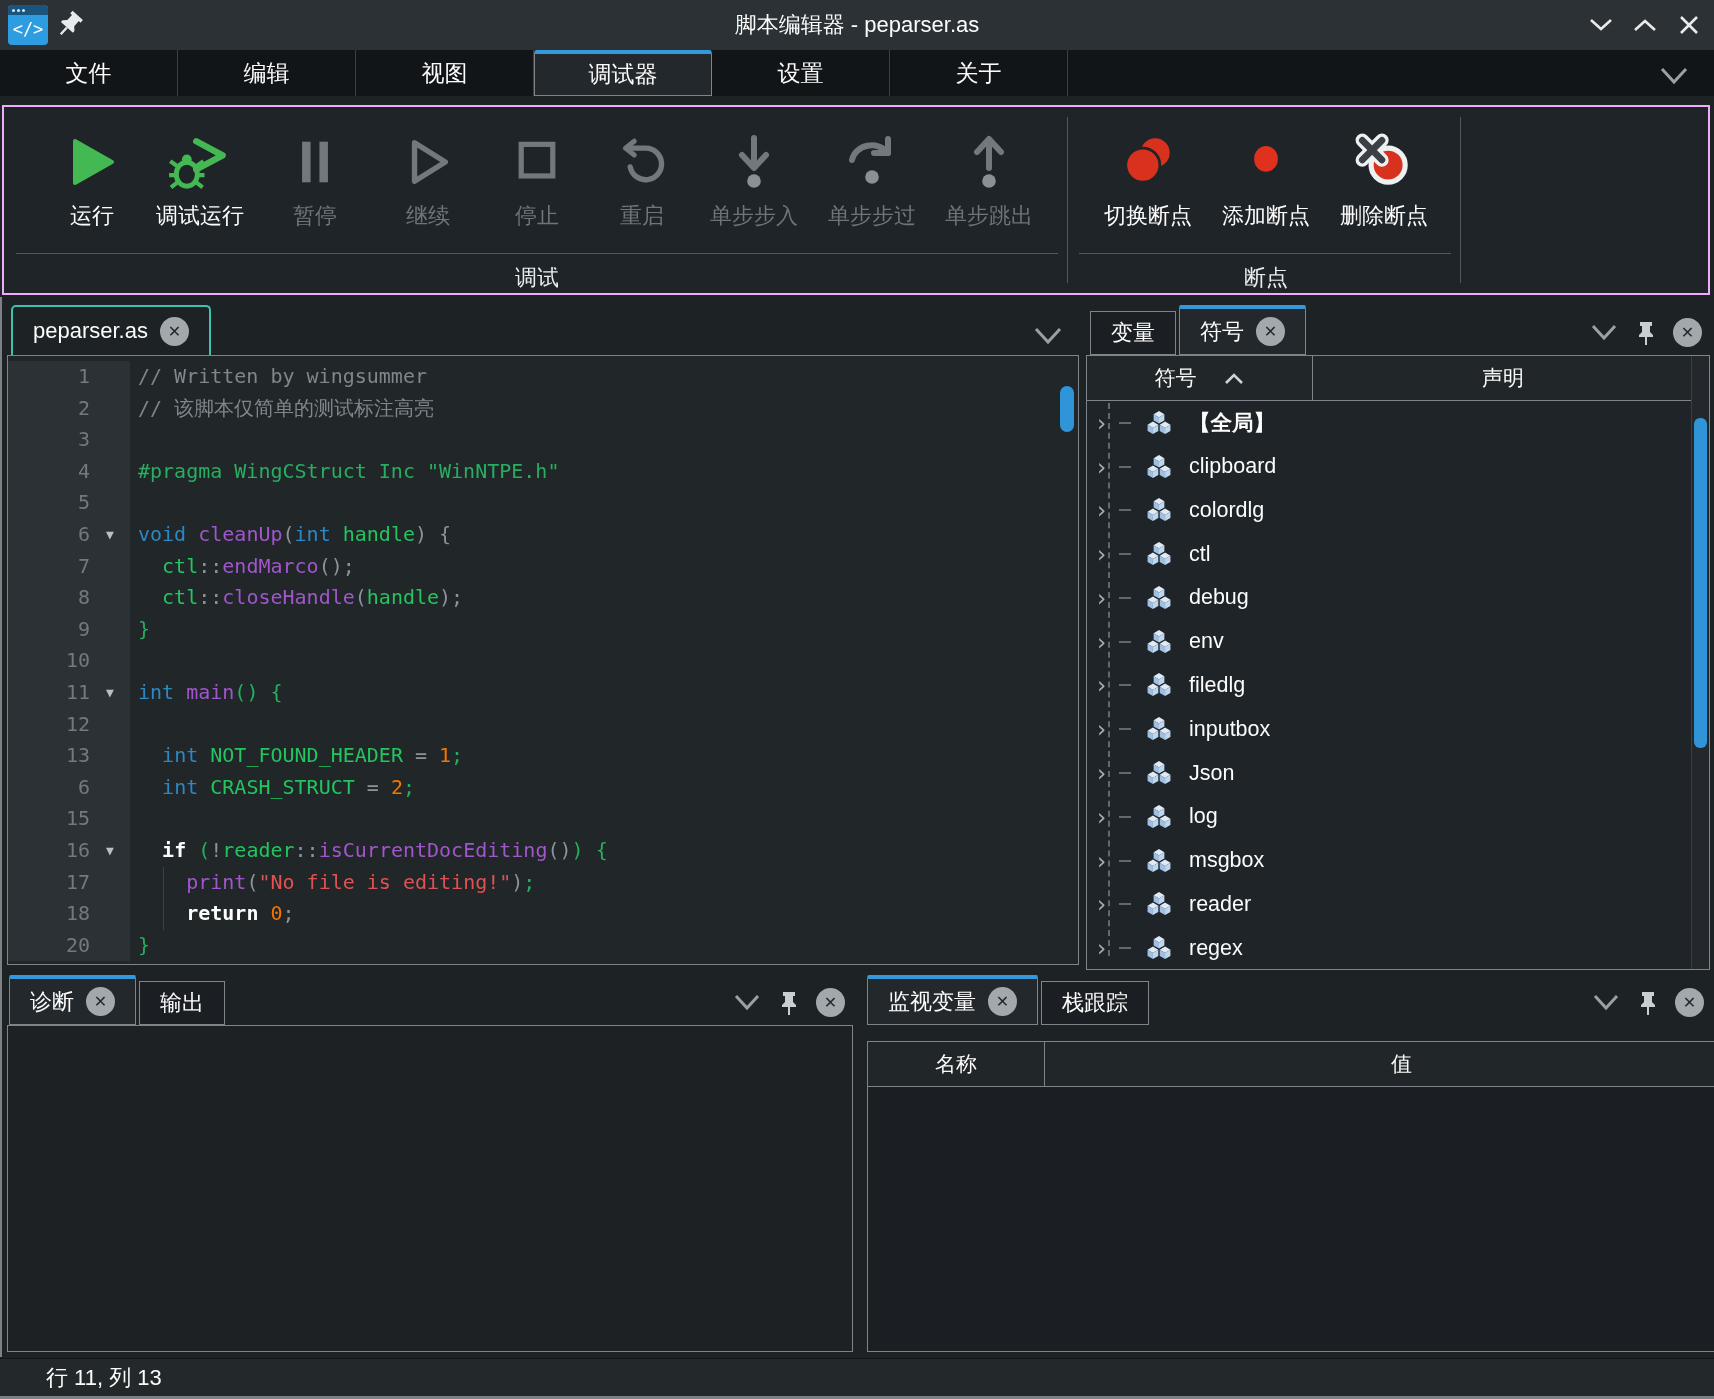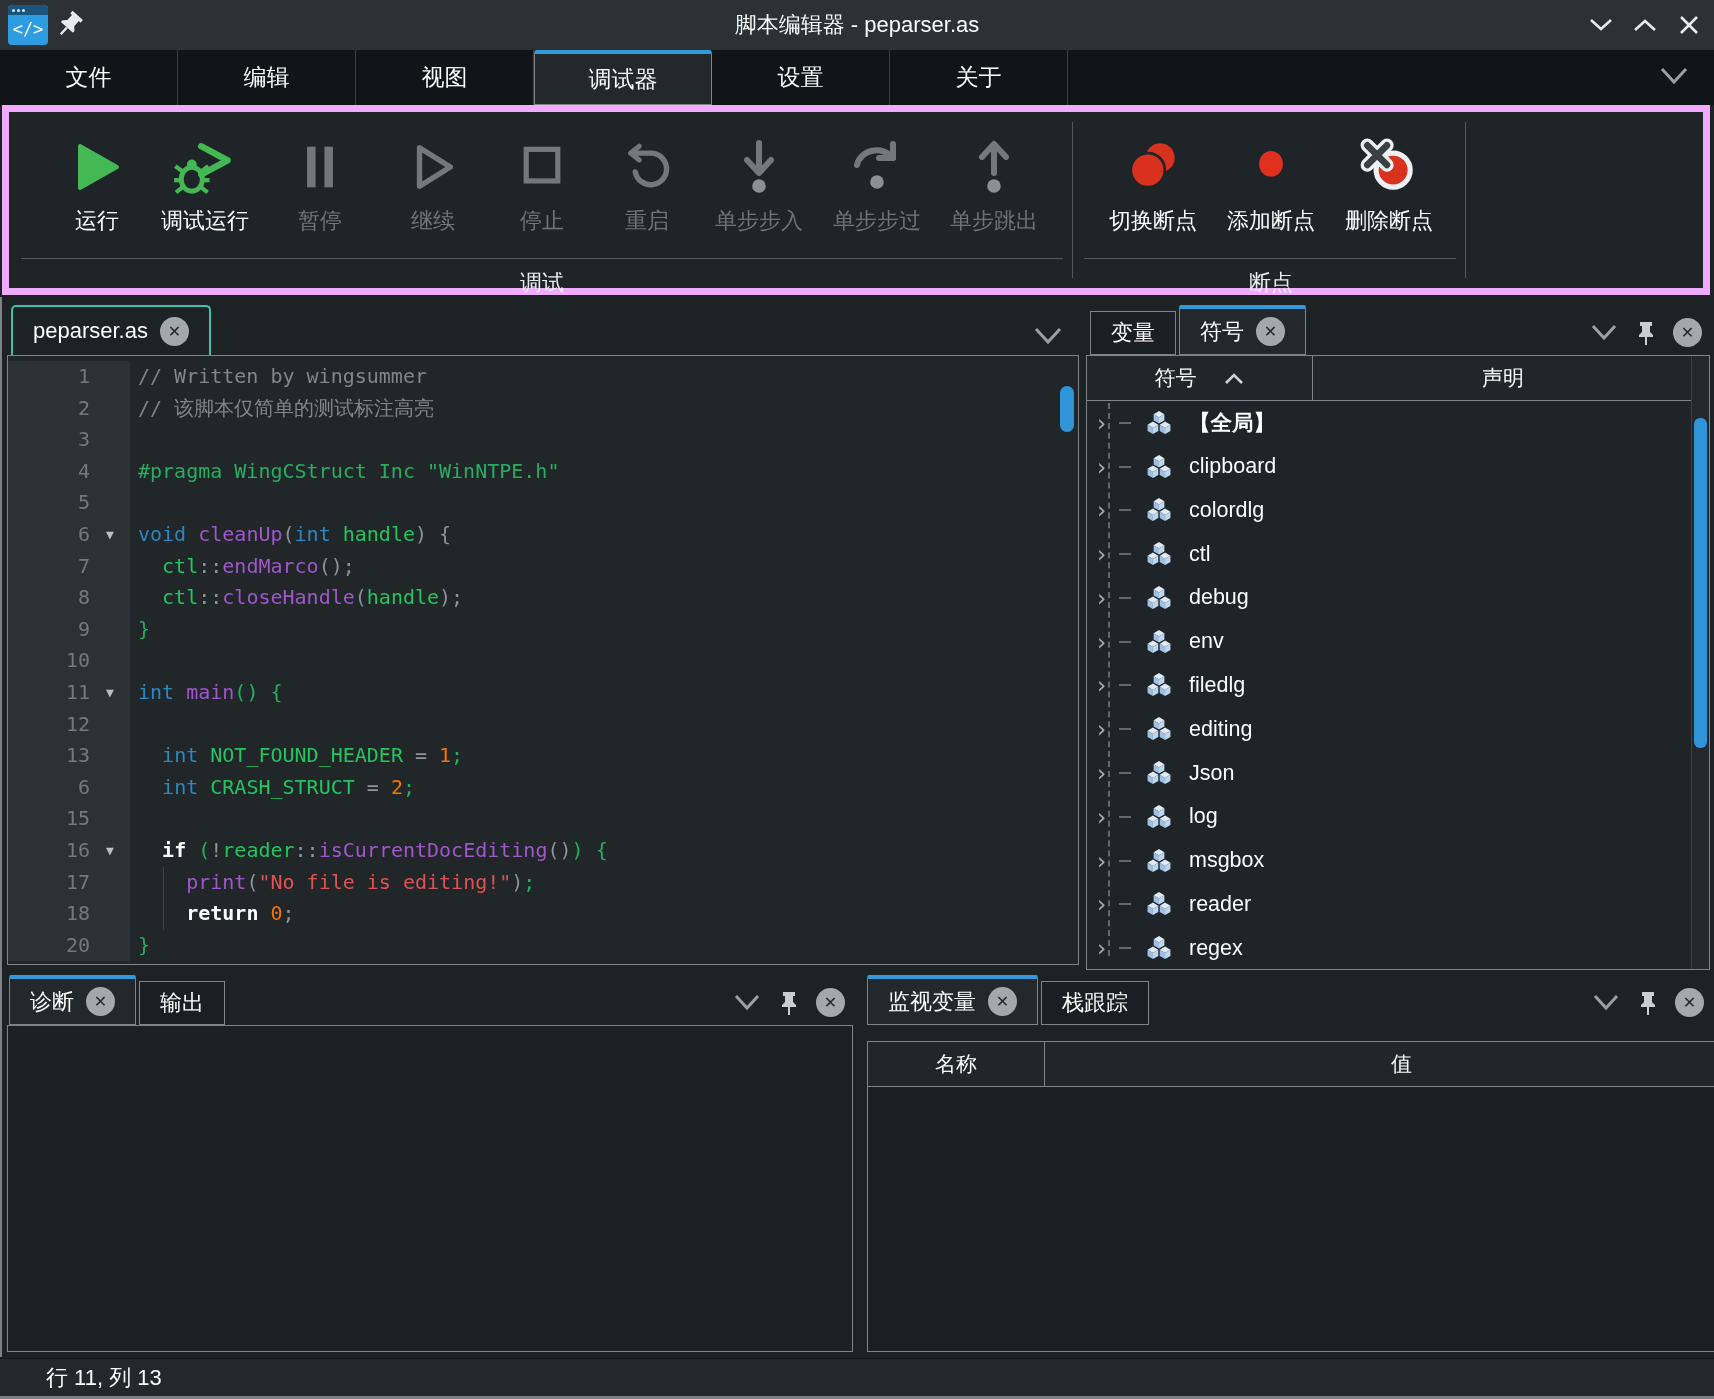--- a/index.html
+++ b/index.html
@@ -14,30 +14,30 @@
   .app-icon .bar{height:10px;background:#19557e;display:flex;align-items:center;padding-left:4px;gap:2px;}
   .app-icon .bar i{width:3px;height:3px;border-radius:50%;background:#cfe6f5;}
   .app-icon .glyph{display:block;text-align:center;font-family:"DejaVu Sans Mono",monospace;
     font-size:17px;line-height:28px;color:#fff;}
   .tb-pin{position:absolute;left:56px;top:9px;}
   .tb-title{position:absolute;left:0;right:0;text-align:center;font-size:22px;color:#fcfcfc;}
   .winbtns{position:absolute;right:10px;top:0;height:50px;display:flex;align-items:center;gap:14px;}
   .winbtn{width:30px;height:30px;display:flex;align-items:center;justify-content:center;}
 
   
-  .menubar{position:absolute;left:0;top:50px;width:100%;height:55px;background:#121517;display:flex;}
+  .menubar{position:absolute;left:0;top:50px;width:100%;height:46px;background:#121517;display:flex;}
   .mtab{width:178px;box-sizing:border-box;display:flex;align-items:center;justify-content:center;
     font-size:23px;color:#fcfcfc;border-right:1px solid #3a4043;}
   .mtab.active{background:#23282c;border:1px solid #7e848a;border-top:4px solid #3398dc;
     border-radius:3px 3px 0 0;}
   .menu-collapse{position:absolute;right:22px;top:14px;}
 
   
   .ribbon{position:absolute;left:2px;top:105px;width:1708px;height:190px;box-sizing:border-box;
-    background:#1f2428;border:7px solid #f0abfc;}
+    background:#1f2428;border:2px solid #f0abfc;}
   .rbtn{position:absolute;top:22px;transform:translateX(-50%);width:136px;
     display:flex;flex-direction:column;align-items:center;}
   .rbtn .ricon{height:66px;display:flex;align-items:center;justify-content:center;}
   .rbtn .rlabel{margin-top:6px;font-size:22px;color:#fcfcfc;white-space:nowrap;}
   .rbtn.disabled .rlabel{color:#6e7478;}
   .vdiv{position:absolute;top:10px;bottom:10px;width:1px;background:#54585c;}
   .ghline{position:absolute;top:146px;height:1px;background:#54585c;}
   .glabel{position:absolute;top:156px;transform:translateX(-50%);font-size:22px;color:#e8ecee;}
 
   
@@ -540,21 +540,21 @@
               <path d="M0 -3.4 L4.6 -0.7 L0 2 L-4.6 -0.7 Z" fill="#dfeaf6"></path>
               <path d="M-4.6 -0.7 V4.6 L0 7.3 V2 Z" fill="#9fc0e2"></path>
               <path d="M4.6 -0.7 V4.6 L0 7.3 V2 Z" fill="#c0d6ec"></path>
             </g>
             <g transform="translate(17.2,14.2)">
               <path d="M0 -3.4 L4.6 -0.7 L0 2 L-4.6 -0.7 Z" fill="#dfeaf6"></path>
               <path d="M-4.6 -0.7 V4.6 L0 7.3 V2 Z" fill="#9fc0e2"></path>
               <path d="M4.6 -0.7 V4.6 L0 7.3 V2 Z" fill="#c0d6ec"></path>
             </g>
           </svg>
-          <span class="tree-label">editing</span>
+          <span class="tree-label">inputbox</span>
         </div>
         <div class="tree-row">
           <span class="twisty">›</span>
           <span class="tdash"></span>
           <svg class="cube" width="28" height="28" viewBox="0 0 24 24">
             <g transform="translate(12,5.2)">
               <path d="M0 -3.4 L4.6 -0.7 L0 2 L-4.6 -0.7 Z" fill="#dfeaf6"></path>
               <path d="M-4.6 -0.7 V4.6 L0 7.3 V2 Z" fill="#9fc0e2"></path>
               <path d="M4.6 -0.7 V4.6 L0 7.3 V2 Z" fill="#c0d6ec"></path>
             </g>

